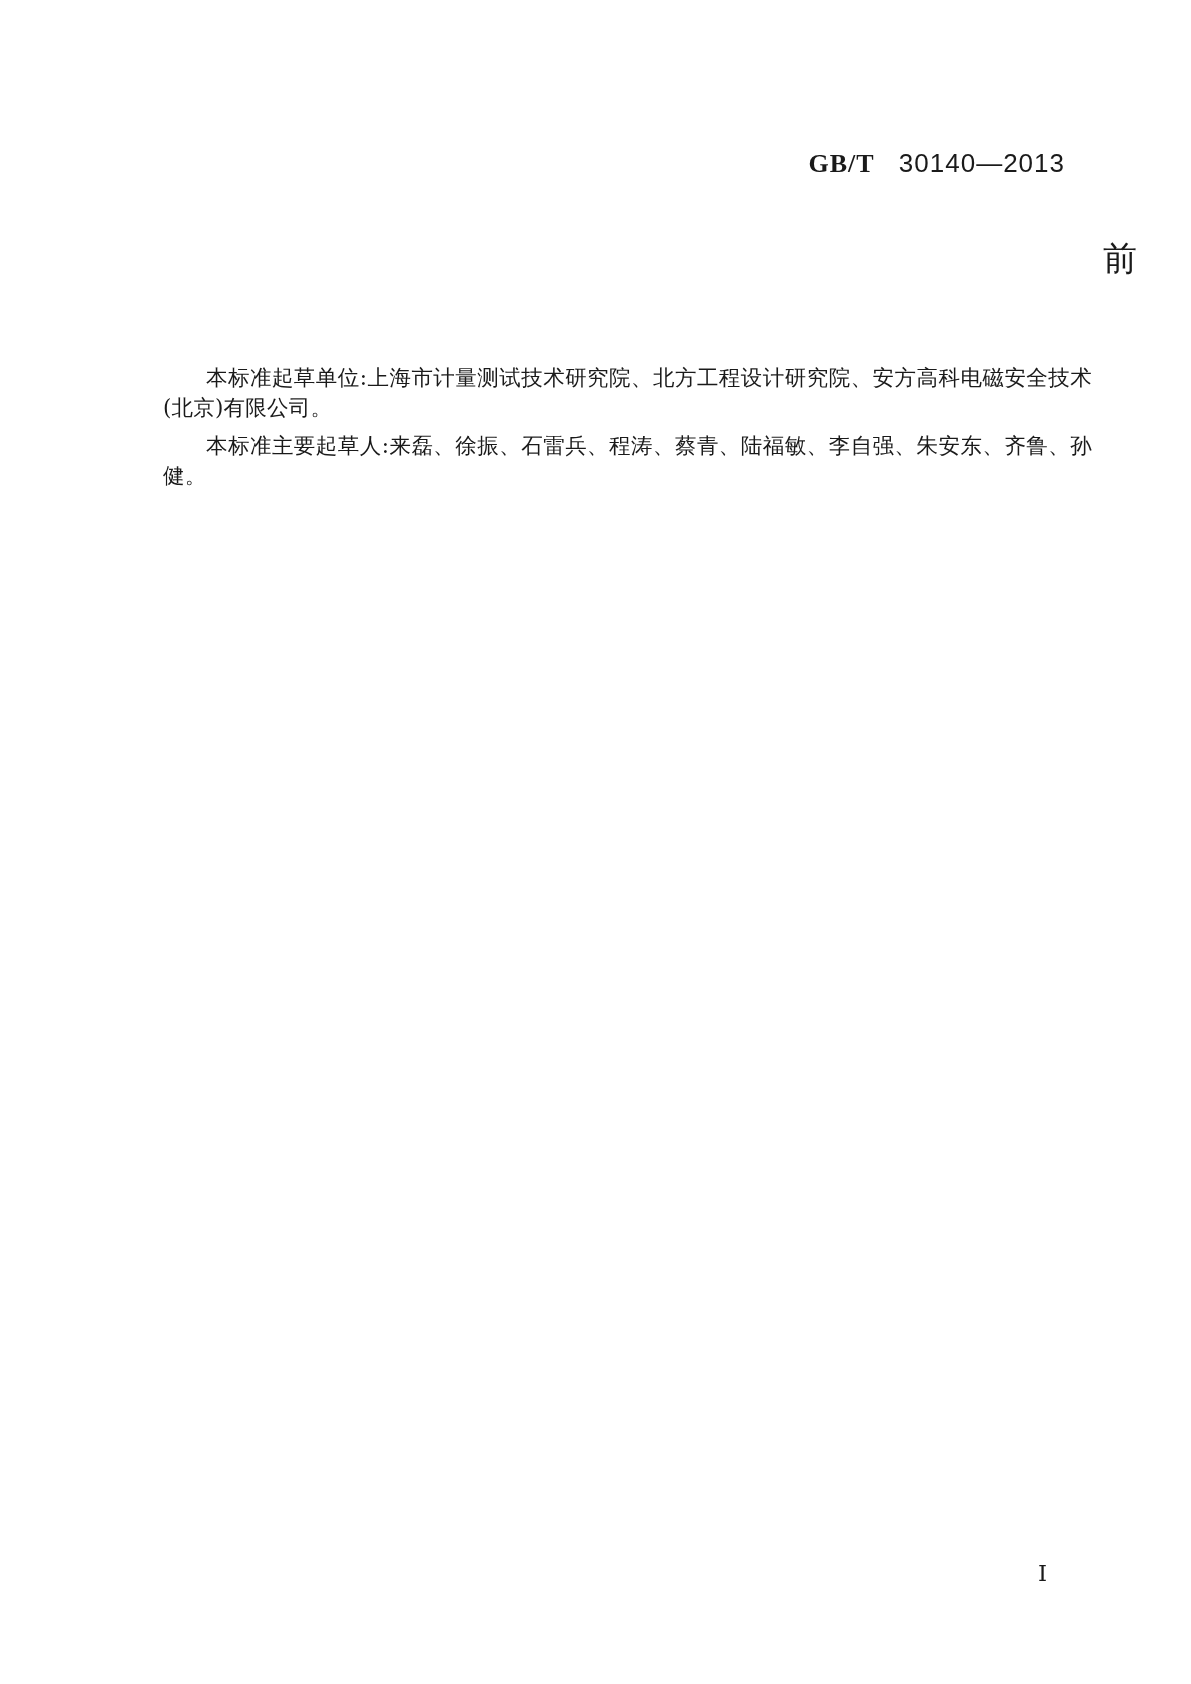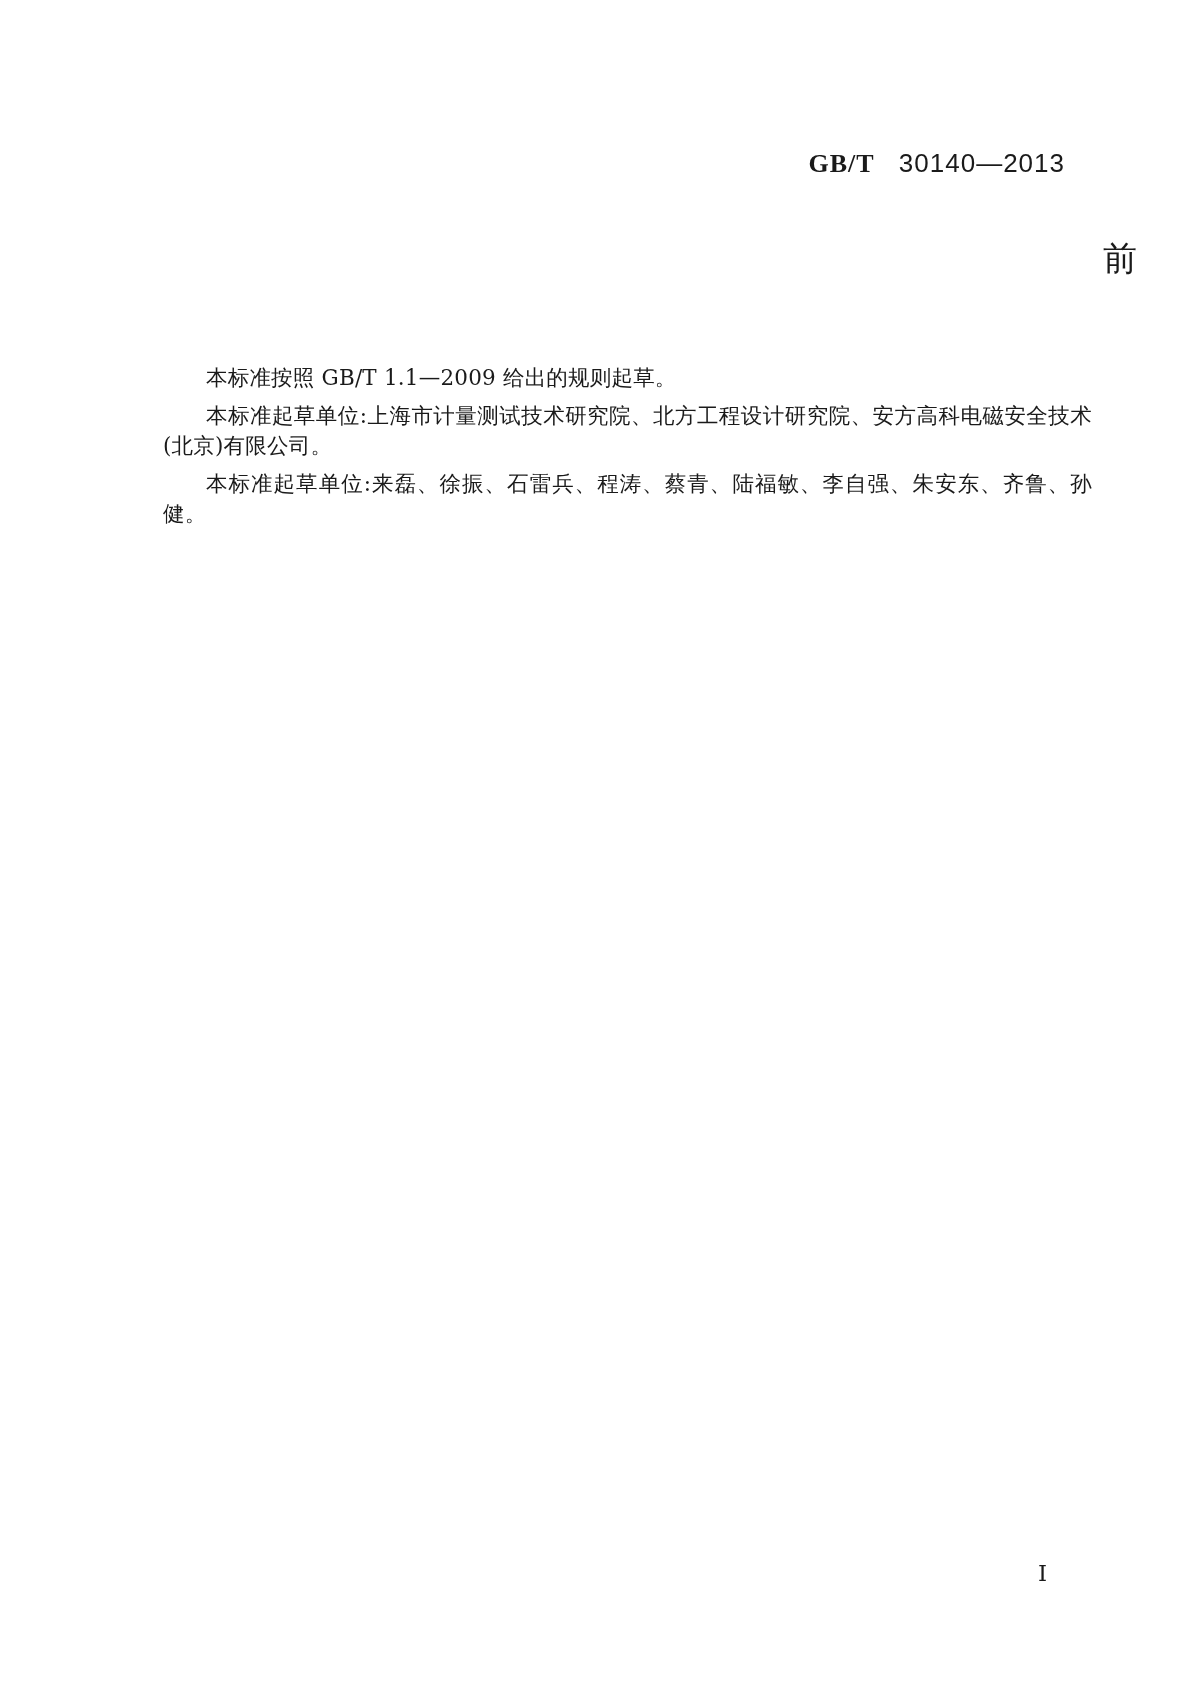--- a/index.html
+++ b/index.html
@@ -70,22 +70,21 @@
 
 <div class="page">
 
   <div class="doc-header">
     <span class="code-prefix">GB/T</span><span class="code-number"> 30140—2013</span>
   </div>
 
   <h1 class="page-title">前　　言</h1>
 
   <main class="body-text">
-    <p>本标准按照 GB/T 1.1—2009 给出的规则起草。</p>
     <p>本标准起草单位:上海市计量测试技术研究院、北方工程设计研究院、安方高科电磁安全技术(北京)有限公司。</p>
-    <p>本标准起草单位:来磊、徐振、石雷兵、程涛、蔡青、陆福敏、李自强、朱安东、齐鲁、孙健。</p>
+    <p>本标准主要起草人:来磊、徐振、石雷兵、程涛、蔡青、陆福敏、李自强、朱安东、齐鲁、孙健。</p>
   </main>
 
   <div class="page-footer">
     <span>I</span>
   </div>
 
 </div>
 
 </body></html>

